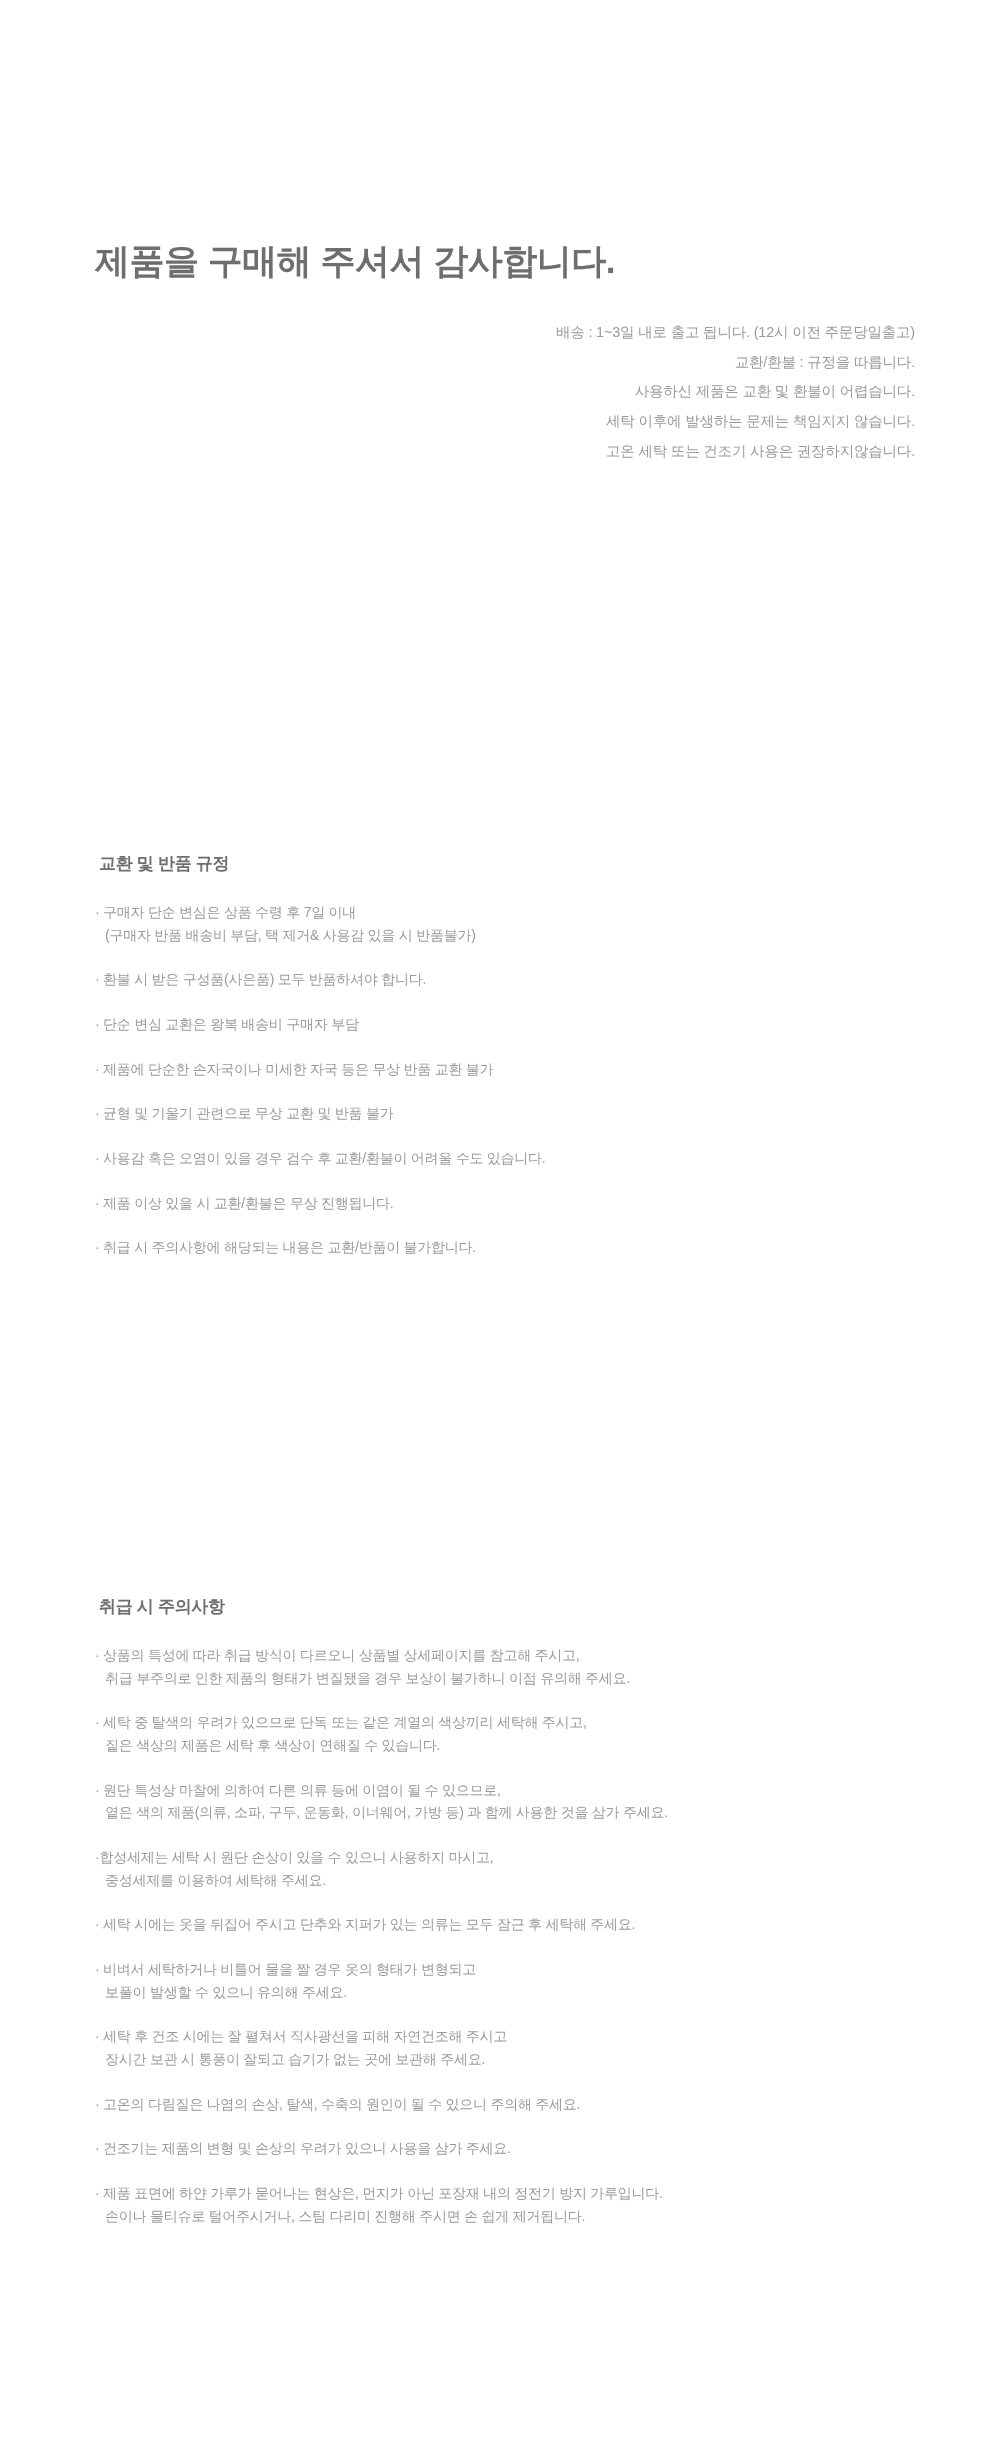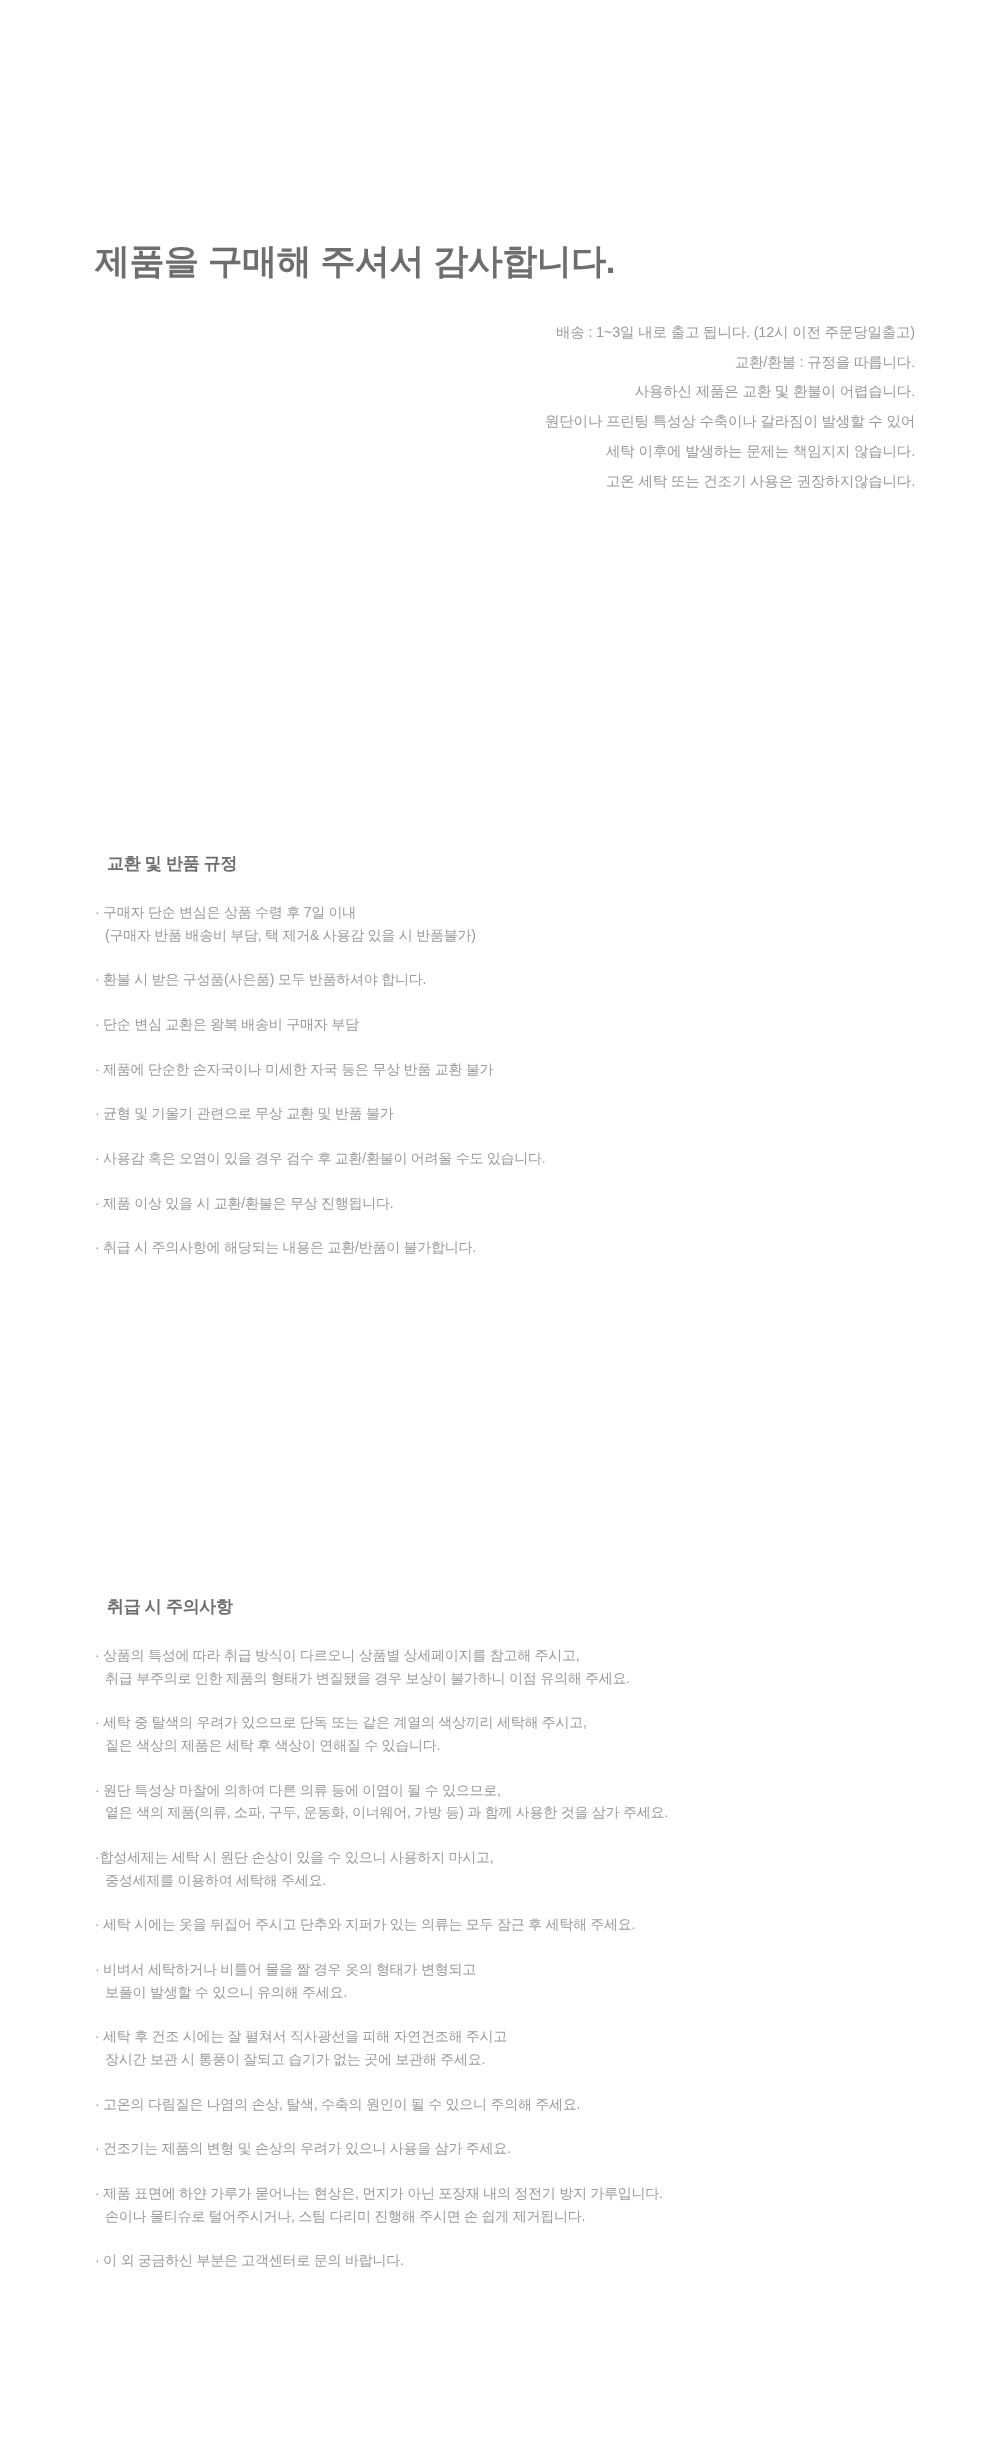--- a/index.html
+++ b/index.html
@@ -52,21 +52,21 @@
   .section {
     position: absolute;
     left: 95px;
     width: 840px;
   }
   .section-title {
     font-size: 17px;
     font-weight: bold;
     color: #6e6e6e;
     letter-spacing: -0.3px;
-    margin: 0 0 26px 12px;
+    margin: 0 0 26px 4px;
   }
   .item {
     font-size: 14px;
     line-height: 1.62;
     color: #9a9a9a;
     letter-spacing: -0.25px;
     margin-bottom: 22px;
   }
   .item .sub {
     display: block;
@@ -81,21 +81,20 @@
 <body>
 
 <div class="page">
 
   <section class="thanks">
     <h1 class="thanks-title">제품을 구매해 주셔서 감사합니다.</h1>
     <div class="thanks-lines">
       <div>배송 : 1~3일 내로 출고 됩니다. (12시 이전 주문당일출고)</div>
       <div>교환/환불 : 규정을 따릅니다.</div>
       <div>사용하신 제품은 교환 및 환불이 어렵습니다.</div>
-      <div>원단이나 프린팅 특성상 수축이나 갈라짐이 발생할 수 있어</div>
       <div>세탁 이후에 발생하는 문제는 책임지지 않습니다.</div>
       <div>고온 세탁 또는 건조기 사용은 권장하지않습니다.</div>
     </div>
   </section>
 
   <section class="section" id="exchange-section">
     <h2 class="section-title">교환 및 반품 규정</h2>
 
     <div class="item">
       <span>· 구매자 단순 변심은 상품 수령 후 7일 이내</span>
@@ -157,18 +156,15 @@
     <div class="item">
       <span>· 고온의 다림질은 나염의 손상, 탈색, 수축의 원인이 될 수 있으니 주의해 주세요.</span>
     </div>
     <div class="item">
       <span>· 건조기는 제품의 변형 및 손상의 우려가 있으니 사용을 삼가 주세요.</span>
     </div>
     <div class="item">
       <span>· 제품 표면에 하얀 가루가 묻어나는 현상은, 먼지가 아닌 포장재 내의 정전기 방지 가루입니다.</span>
       <span class="sub">손이나 물티슈로 털어주시거나, 스팀 다리미 진행해 주시면 손 쉽게 제거됩니다.</span>
     </div>
-    <div class="item">
-      <span>· 이 외 궁금하신 부분은 고객센터로 문의 바랍니다.</span>
-    </div>
   </section>
 
 </div>
 
 </body></html>

